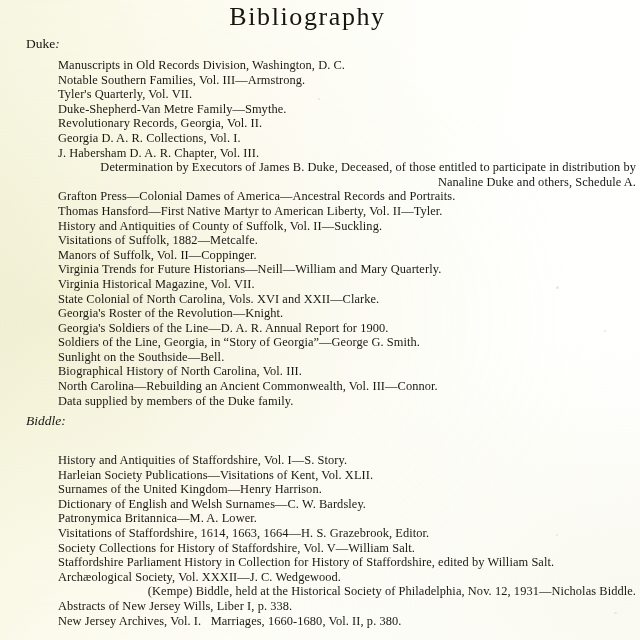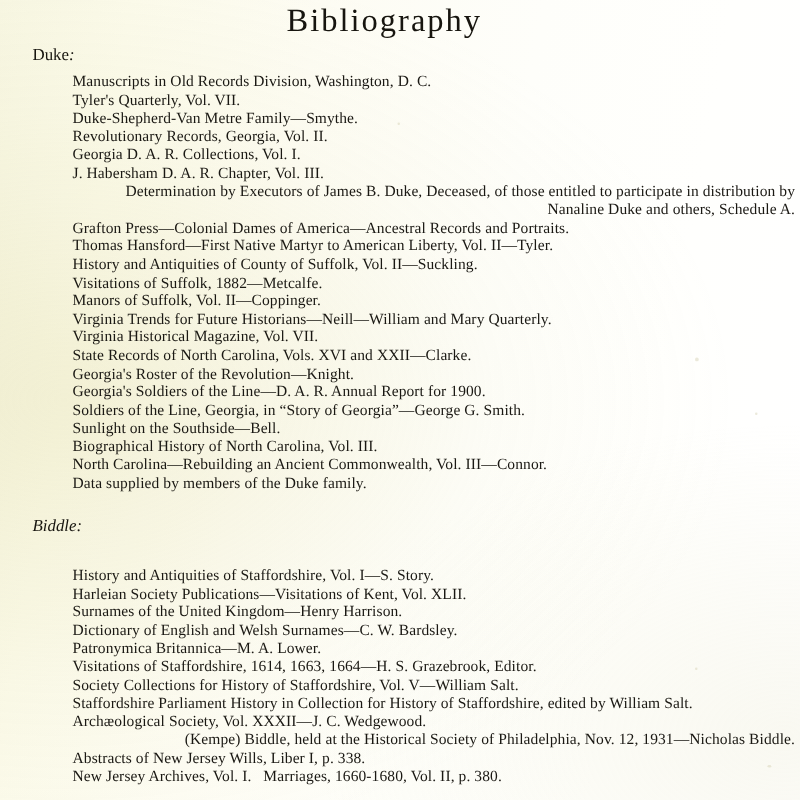--- a/index.html
+++ b/index.html
@@ -127,34 +127,35 @@
   <div class="speck" style="left:614px; top:612px; width:3px; height:2px;"></div>
 
   <div id="content">
 
     <div class="title">Bibliography</div>
 
     <div class="section-head" style="top:36px;font-family:Liberation Serif, serif;"><span>Duke</span><span class="kolon">:</span></div>
 
     <div class="entries" style="top:58px;">
       <div class="entry">Manuscripts in Old Records Division, Washington, D. C.</div>
+      <div class="entry">Notable Southern Families, Vol. III—Armstrong.</div>
       <div class="entry">Tyler's Quarterly, Vol. VII.</div>
       <div class="entry">Duke-Shepherd-Van Metre Family—Smythe.</div>
       <div class="entry">Revolutionary Records, Georgia, Vol. II.</div>
       <div class="entry">Georgia D. A. R. Collections, Vol. I.</div>
       <div class="entry">J. Habersham D. A. R. Chapter, Vol. III.</div>
       <div class="entry wrapped"><span>Determination by Executors of James B. Duke, Deceased, of those entitled to participate in distribution by</span><span class="cont">Nanaline Duke and others, Schedule A.</span></div>
       <div class="entry">Grafton Press—Colonial Dames of America—Ancestral Records and Portraits.</div>
       <div class="entry">Thomas Hansford—First Native Martyr to American Liberty, Vol. II—Tyler.</div>
       <div class="entry">History and Antiquities of County of Suffolk, Vol. II—Suckling.</div>
       <div class="entry">Visitations of Suffolk, 1882—Metcalfe.</div>
       <div class="entry">Manors of Suffolk, Vol. II—Coppinger.</div>
       <div class="entry">Virginia Trends for Future Historians—Neill—William and Mary Quarterly.</div>
       <div class="entry">Virginia Historical Magazine, Vol. VII.</div>
-      <div class="entry">State Records of North Carolina, Vols. XVI and XXII—Clarke.</div>
+      <div class="entry">State Colonial of North Carolina, Vols. XVI and XXII—Clarke.</div>
       <div class="entry">Georgia's Roster of the Revolution—Knight.</div>
       <div class="entry">Georgia's Soldiers of the Line—D. A. R. Annual Report for 1900.</div>
       <div class="entry">Soldiers of the Line, Georgia, in “Story of Georgia”—George G. Smith.</div>
       <div class="entry">Sunlight on the Southside—Bell.</div>
       <div class="entry">Biographical History of North Carolina, Vol. III.</div>
       <div class="entry">North Carolina—Rebuilding an Ancient Commonwealth, Vol. III—Connor.</div>
       <div class="entry">Data supplied by members of the Duke family.</div>
     </div>
 
     <div class="section-head" style="top:413px;"><span class="kolon">Biddle</span><span class="kolon">:</span></div>

